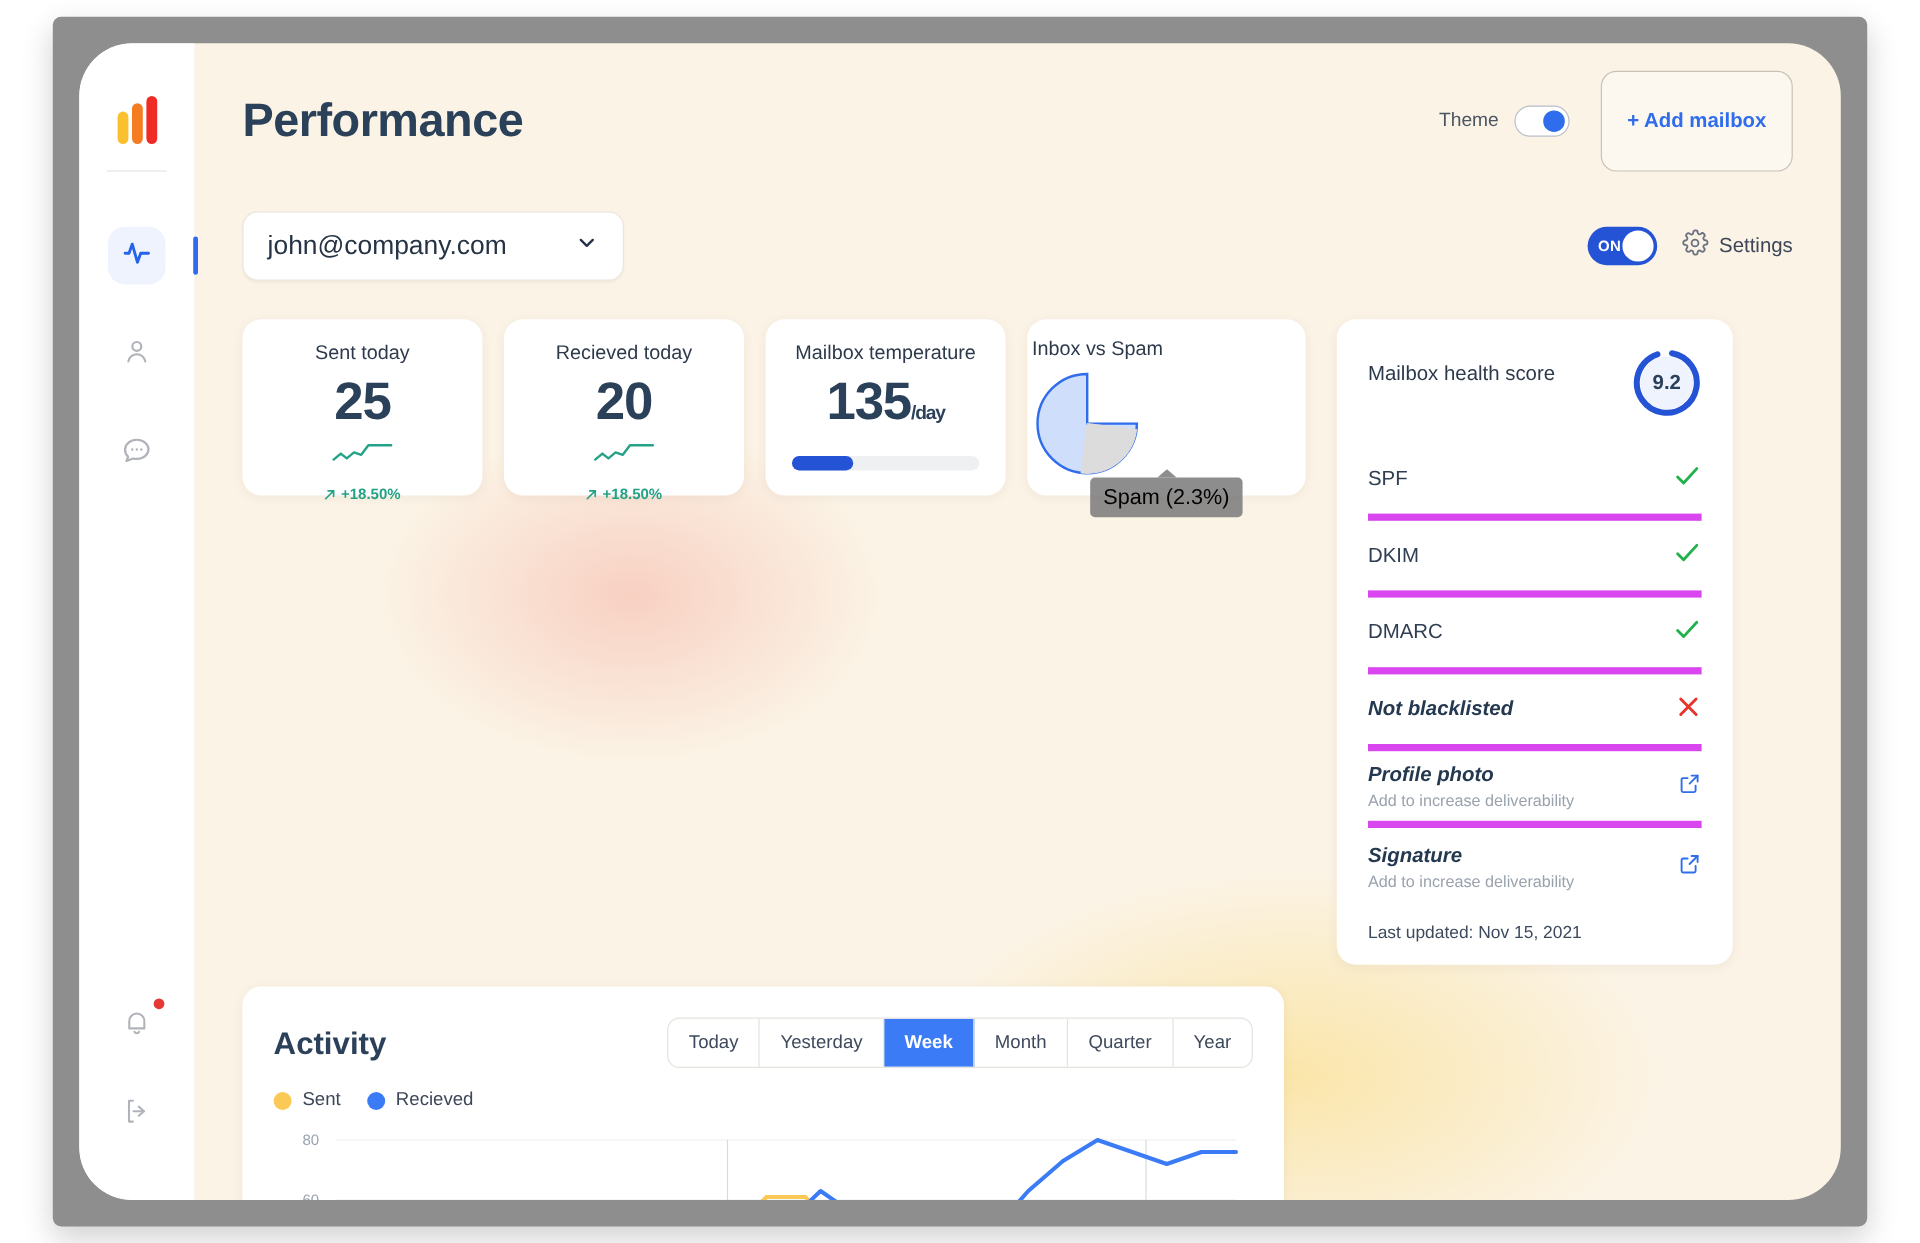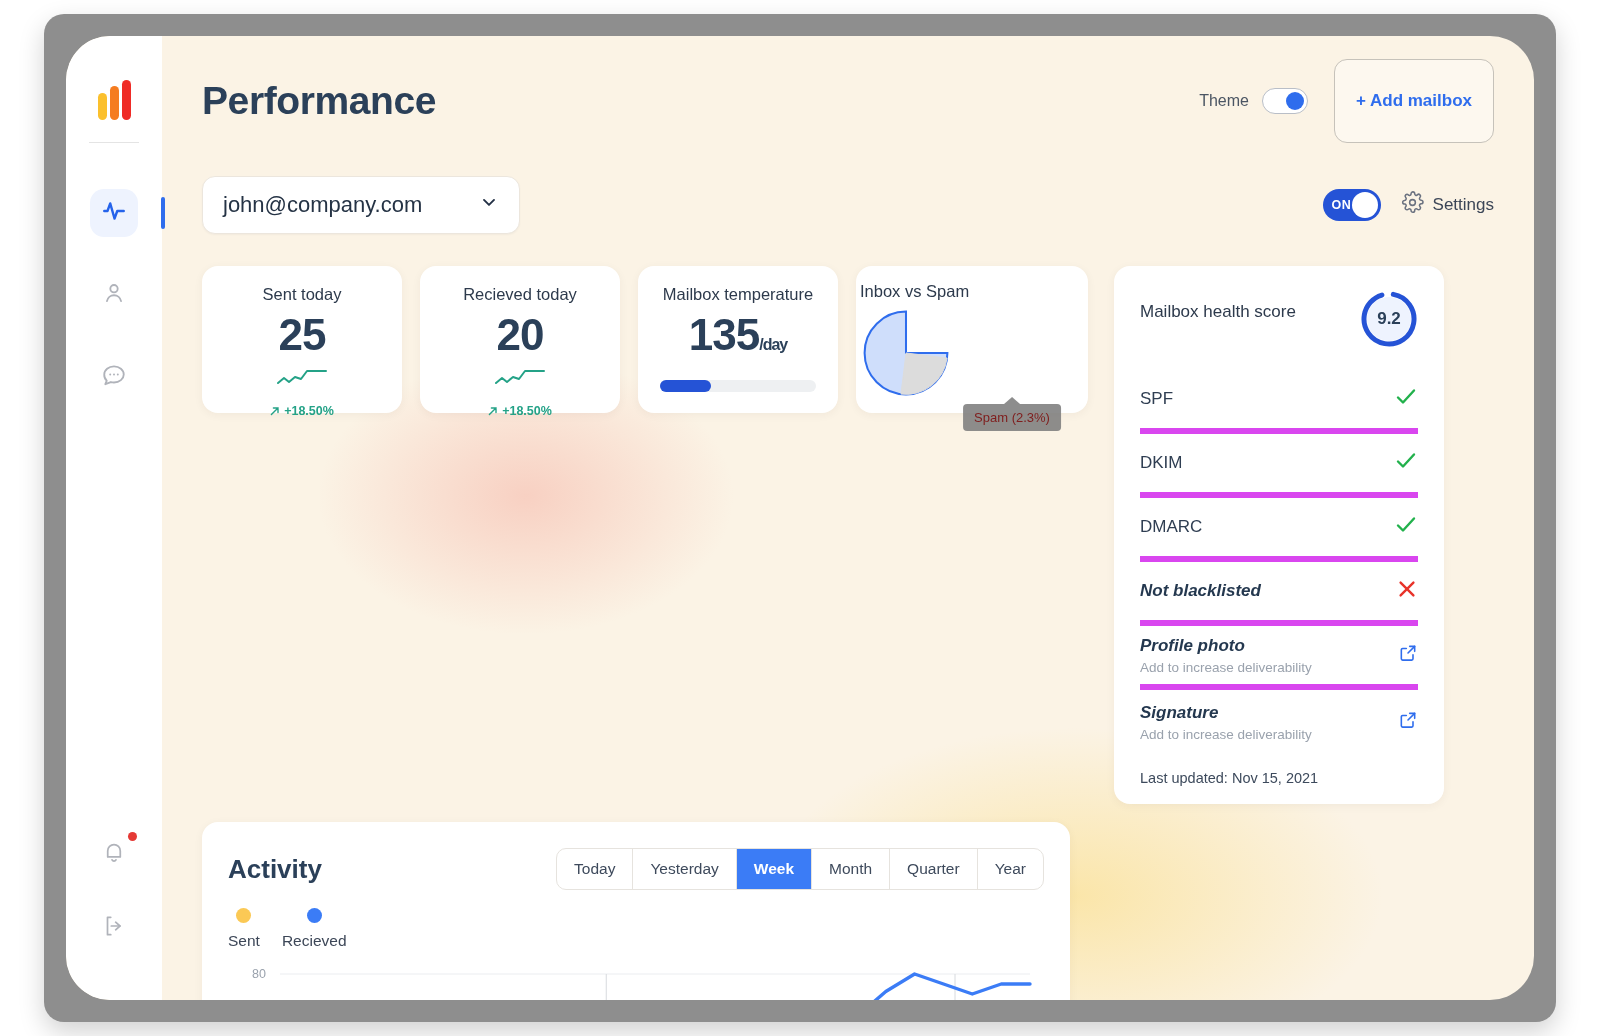--- a/index.html
+++ b/index.html
@@ -7,21 +7,21 @@
     width: 1600px; height: 1036px;
     background: #ffffff;
     font-family: "Liberation Sans", sans-serif;
     overflow: hidden;
   }
 
   
   #device {
     position: absolute; left: 44px; top: 14px;
     width: 1512px; height: 1008px;
-    border-radius: 20px;
+    border-radius: 7px;
     background: #8e8e8e;
     box-shadow: 0 10px 26px rgba(0,0,0,.18);
   }
   #screen {
     position: absolute; left: 22px; top: 22px;
     width: 1468px; height: 964px;
     border-radius: 44px;
     background: #fbf3e5;
     overflow: hidden;
     display: flex;
@@ -115,22 +115,22 @@
   .stat-title { font-size: 16.5px; color: #2d3a4c; }
   .stat-value { font-size: 44px; font-weight: 700; color: #2b4059; margin-top: 6px; letter-spacing: -1px; }
   .stat-value .unit { font-size: 16px; font-weight: 700; }
   .stat-foot { display:flex; align-items:center; justify-content:center; gap: 12px; margin-top: 8px; flex-direction: column; }
   .delta { font-size: 12.5px; color: #24a287; display:flex; align-items:center; gap:4px; font-weight:600; }
   .progress-track { height: 12px; border-radius: 7px; background: #eef0f2; margin: 20px 8px 0; }
   .progress-fill { height: 100%; border-radius: 7px; background: #2553d6; }
 
   .pie-card { width: 232px; height: 147px; padding: 16px 4px 0; text-align:left; position:relative; }
   .pie-tip, .chart-tip {
-    position: absolute; background: rgba(125,125,125,.88); color:#7f1d1d; border-radius: 4px;
-    font-size: 13px; padding: 6px 11px; white-space: nowrap; margin-left: 40px;
+    position: absolute; background: rgba(125,125,125,.88); color:#000000; border-radius: 4px;
+    font-size: 18px; padding: 6px 11px; white-space: nowrap;
   }
   .pie-tip { left: 50%; transform: translateX(-50%); bottom: -18px; }
   .pie-tip::before {
     content:''; position:absolute; left:50%; transform:translateX(-50%); top:-7px;
     border-left: 8px solid transparent; border-right: 8px solid transparent; border-bottom: 7px solid rgba(125,125,125,.88);
   }
 
   
   .health-card { width: 330px; min-height: 528px; padding: 24px 26px 18px; position: relative; }
   .health-head { display:flex; align-items:flex-start; }
@@ -157,21 +157,21 @@
   .act-title { font-size: 26px; font-weight:700; color:#2b4059; }
   .tabs {
     margin-left:auto; display:flex; border:1px solid #e6e3de; border-radius: 10px; overflow:hidden; background:#fff;
   }
   .tab {
     font-size: 15.5px; color:#3e4a5c; padding: 11px 17px; border-right: 1px solid #e6e3de; cursor:pointer; white-space:nowrap;
   }
   .tab:last-child { border-right: none; }
   .tab.active { background: #3b7cf6; color:#fff; font-weight:600; }
   .legend { display:flex; align-items:center; gap: 22px; margin-top: 18px; }
-  .legend-item { display:flex; align-items:center; gap: 9px; font-size: 15.5px; color:#3c4657;flex-direction:column; }
+  .legend-item { display:flex; align-items:center; gap: 9px; font-size: 15.5px; color:#3c4657; }
   .dot { width: 15px; height: 15px; border-radius:50%; }
   .dot.sent { background:#fbc955; }
   .dot.rec  { background:#3b7cf6; }
 
   .chart-area { position: relative; height: 240px; margin-top: 14px; }
 </style>
 </head>
 <body>
 
 <div id="device">

